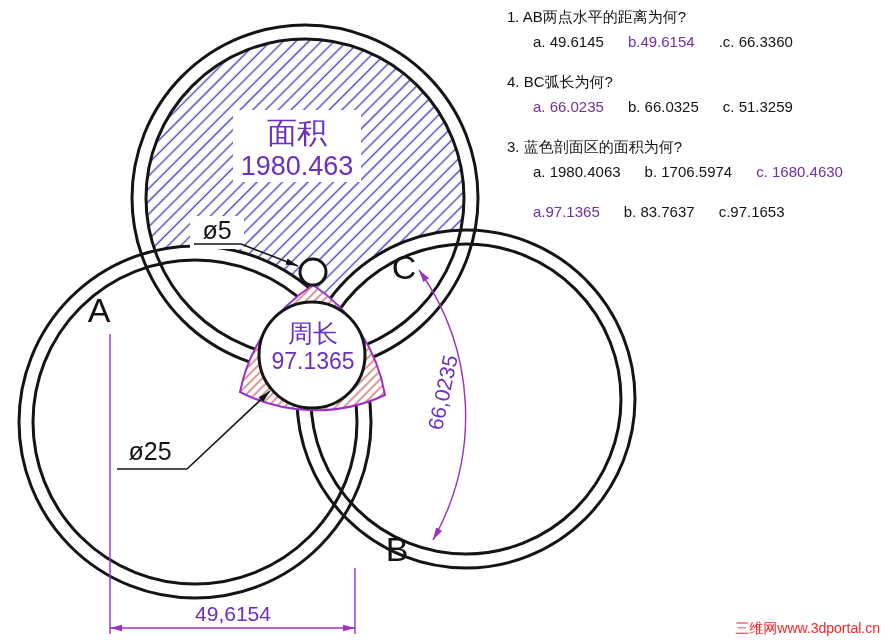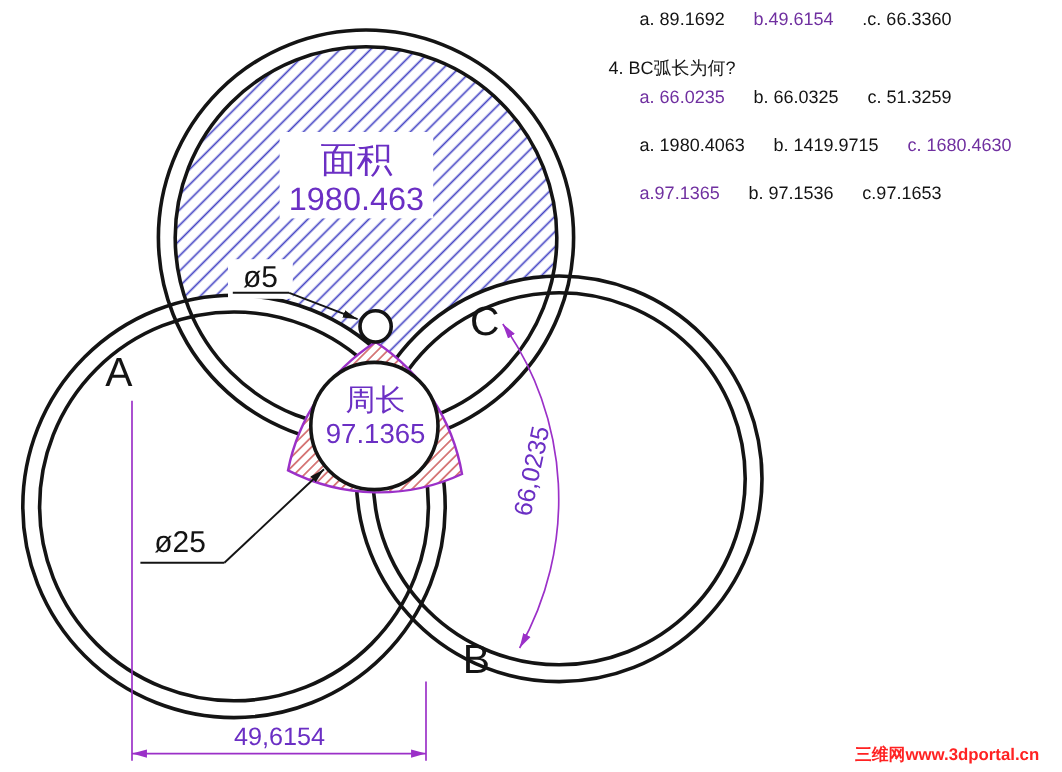--- a/index.html
+++ b/index.html
@@ -7,21 +7,21 @@
   body{background:#ffffff;font-family:"Liberation Sans","DejaVu Sans",sans-serif;overflow:hidden}
   .stage{position:relative;width:885px;height:643px;background:#fff}
   .stage svg{position:absolute;left:0;top:0}
   svg text{font-family:"Liberation Sans","DejaVu Sans",sans-serif}
   .questions{position:absolute;left:507px;top:8px;width:374px}
   .question{margin-bottom:23px}
   .q-title{font-size:15px;color:#141414;margin-bottom:6px;white-space:nowrap}
   .q-answers{font-size:15px;color:#141414;padding-left:26px;display:flex;gap:24px}
   .q-answers span{white-space:nowrap}
   .hl{color:var(--answer-highlight,#7030A0)}
-  .watermark{position:absolute;right:19px;bottom:5px;font-size:14px;font-weight:bold;color:var(--watermark,#ff2222)}
+  .watermark{position:absolute;right:5px;bottom:5px;font-size:14px;font-weight:normal;color:var(--watermark,#ff2222)}
 </style>
 </head>
 <body>
 
 <div class="stage">
 
   <svg width="885" height="643" viewBox="0 0 885 643">
     <defs>
       <pattern id="hatchBlue" patternUnits="userSpaceOnUse" width="9" height="9" patternTransform="rotate(-45)">
         <rect width="9" height="9" style="fill:#ffffff"></rect>
@@ -93,48 +93,50 @@
       <text x="397" y="561" font-size="34">B</text>
       <text x="404" y="279" font-size="34">C</text>
       <text x="217" y="239" font-size="25">ø5</text>
       <text x="150" y="460" font-size="25">ø25</text>
     </g>
   </svg>
 
   <div class="questions">
 
     <div class="question">
+      <div class="q-title">1. AB两点水平的距离为何?</div>
       <div class="q-answers">
-        <span>a. 89.1692</span>
+        <span>a. 49.6145</span>
         <span class="hl">b.49.6154</span>
         <span>.c. 66.3360</span>
       </div>
     </div>
 
     <div class="question">
       <div class="q-title">4. BC弧长为何?</div>
       <div class="q-answers">
         <span class="hl">a. 66.0235</span>
         <span>b. 66.0325</span>
         <span>c. 51.3259</span>
       </div>
     </div>
 
     <div class="question">
+      <div class="q-title">3. 蓝色剖面区的面积为何?</div>
       <div class="q-answers">
         <span>a. 1980.4063</span>
-        <span>b. 1419.9715</span>
+        <span>b. 1706.5974</span>
         <span class="hl">c. 1680.4630</span>
       </div>
     </div>
 
     <div class="question">
       <div class="q-answers">
         <span class="hl">a.97.1365</span>
-        <span>b. 97.1536</span>
+        <span>b. 83.7637</span>
         <span>c.97.1653</span>
       </div>
     </div>
 
   </div>
 
   <div class="watermark">三维网www.3dportal.cn</div>
 </div>
 
 </body></html>

